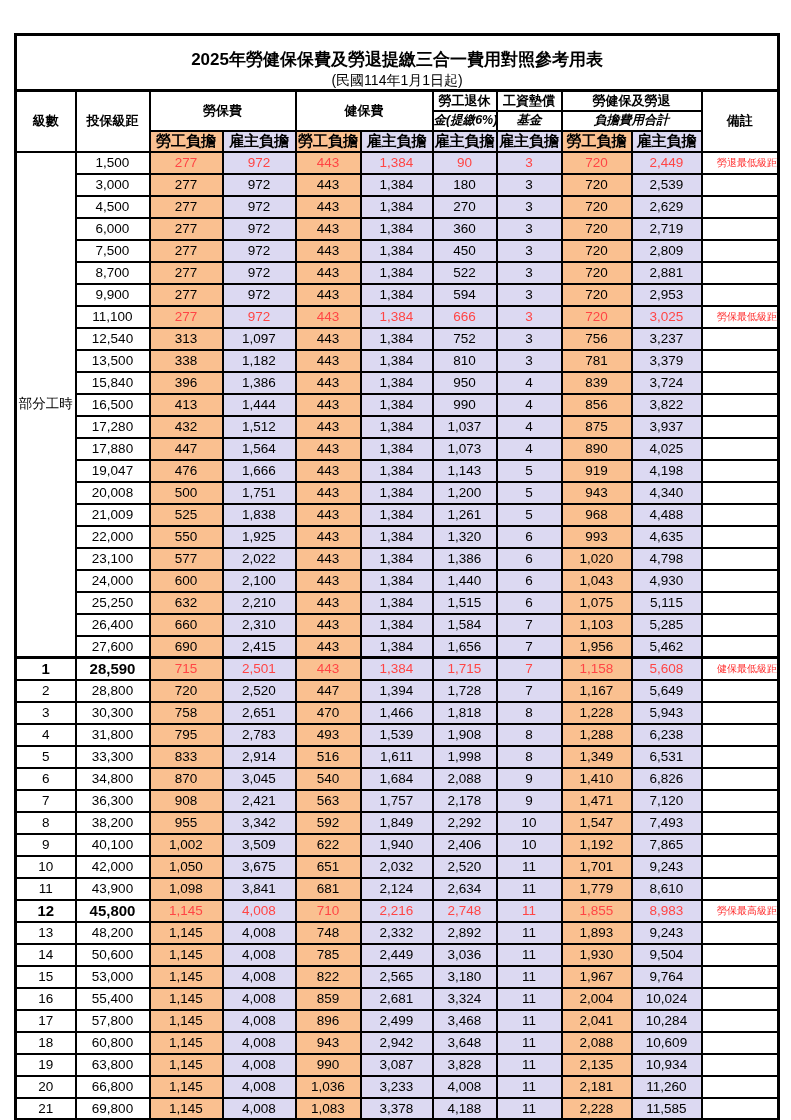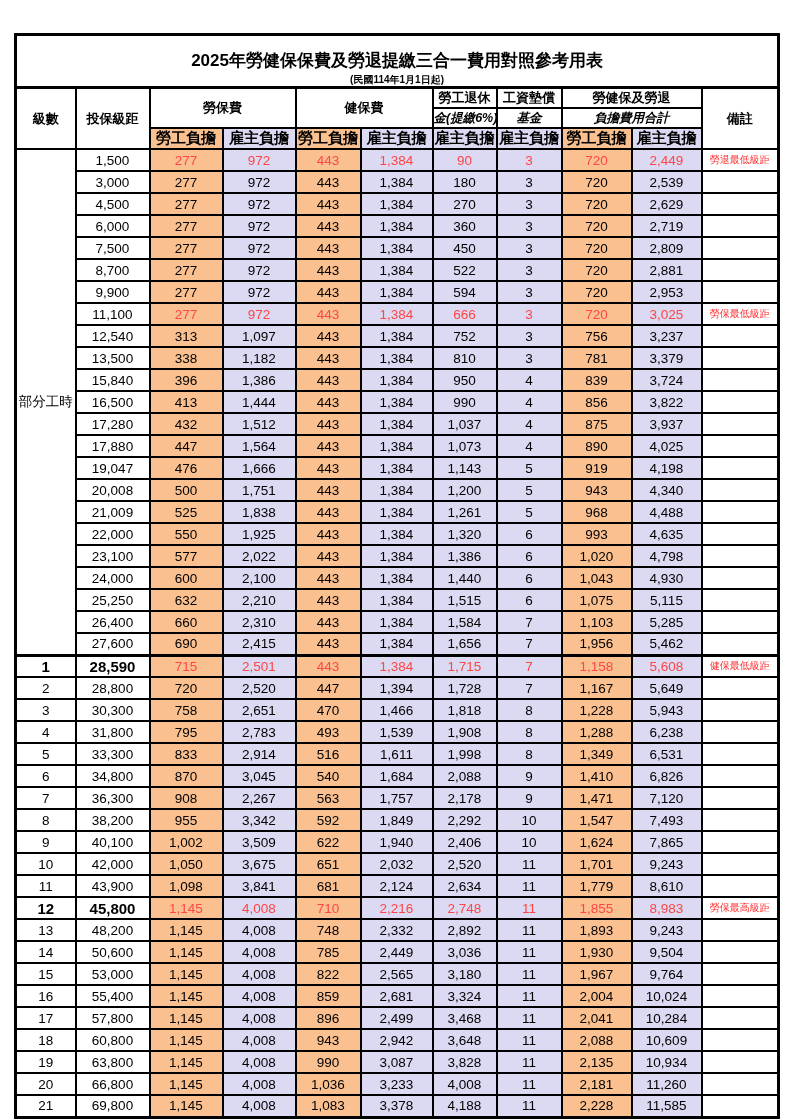--- a/index.html
+++ b/index.html
@@ -4,31 +4,31 @@
 <style>
   html,body{margin:0;padding:0;background:#ffffff;}
   .page{position:relative;width:791px;height:1120px;background:#fff;
         font-family:"Liberation Sans","DejaVu Sans",sans-serif;color:#000;}
   table.fee{position:absolute;left:14px;top:33px;width:763px;
         border-collapse:collapse;table-layout:fixed;border:3px solid #000;}
   th,td{border:2px solid #000;text-align:center;vertical-align:middle;
         padding:0;overflow:hidden;white-space:nowrap;}
   .title-cell{border:3px solid #000;height:50px;background:#fff;}
   .title-main{font-size:17px;font-weight:bold;line-height:1.6;margin-top:10px;}
-  .title-sub{font-size:10px;font-weight:bold;line-height:1.1;}
+  .title-sub{font-size:14px;font-weight:normal;line-height:1.1;}
   tr.hrow1 th,tr.hrow2 th{height:18px;font-size:13px;font-weight:bold;background:#fff;}
   tr.hrow2 th{font-size:12.5px;font-style:italic;}
   tr.hrow3 th{height:19px;font-size:15px;font-weight:bold;}
   tbody tr{height:22px;}
   tbody td{font-size:13.5px;}
   .c-emp{background:#FAC090;}
   .c-er{background:#DCD9F2;}
   .level-cell,.bracket-cell,.note-cell{background:#fff;}
   .red-row td.val{color:#FF4545;}
-  .note-cell{color:#FF2B2B;font-size:10px;}
+  .note-cell{color:#FF2B2B;font-size:10px;text-align:right;}
   .bold-row .level-cell,.bold-row .bracket-cell{font-weight:bold;font-size:15px;}
   tr.section-start td{border-top:3px solid #000;}
 </style>
 </head>
 <body>
 
 <div class="page">
   <table class="fee">
     <colgroup>
       <col style="width:60px">
@@ -429,21 +429,21 @@
           <td class="c-er val">2,088</td>
           <td class="c-er val">9</td>
           <td class="c-emp val">1,410</td>
           <td class="c-er val">6,826</td>
           <td class="note-cell"></td>
         </tr>
         <tr>
           <td class="level-cell">7</td>
           <td class="bracket-cell">36,300</td>
           <td class="c-emp val">908</td>
-          <td class="c-er val">2,267</td>
+          <td class="c-er val">2,421</td>
           <td class="c-emp val">563</td>
           <td class="c-er val">1,757</td>
           <td class="c-er val">2,178</td>
           <td class="c-er val">9</td>
           <td class="c-emp val">1,471</td>
           <td class="c-er val">7,120</td>
           <td class="note-cell"></td>
         </tr>
         <tr>
           <td class="level-cell">8</td>
@@ -460,21 +460,21 @@
         </tr>
         <tr>
           <td class="level-cell">9</td>
           <td class="bracket-cell">40,100</td>
           <td class="c-emp val">1,002</td>
           <td class="c-er val">3,509</td>
           <td class="c-emp val">622</td>
           <td class="c-er val">1,940</td>
           <td class="c-er val">2,406</td>
           <td class="c-er val">10</td>
-          <td class="c-emp val">1,624</td>
+          <td class="c-emp val">1,192</td>
           <td class="c-er val">7,865</td>
           <td class="note-cell"></td>
         </tr>
         <tr>
           <td class="level-cell">10</td>
           <td class="bracket-cell">42,000</td>
           <td class="c-emp val">1,050</td>
           <td class="c-er val">3,675</td>
           <td class="c-emp val">651</td>
           <td class="c-er val">2,032</td>

